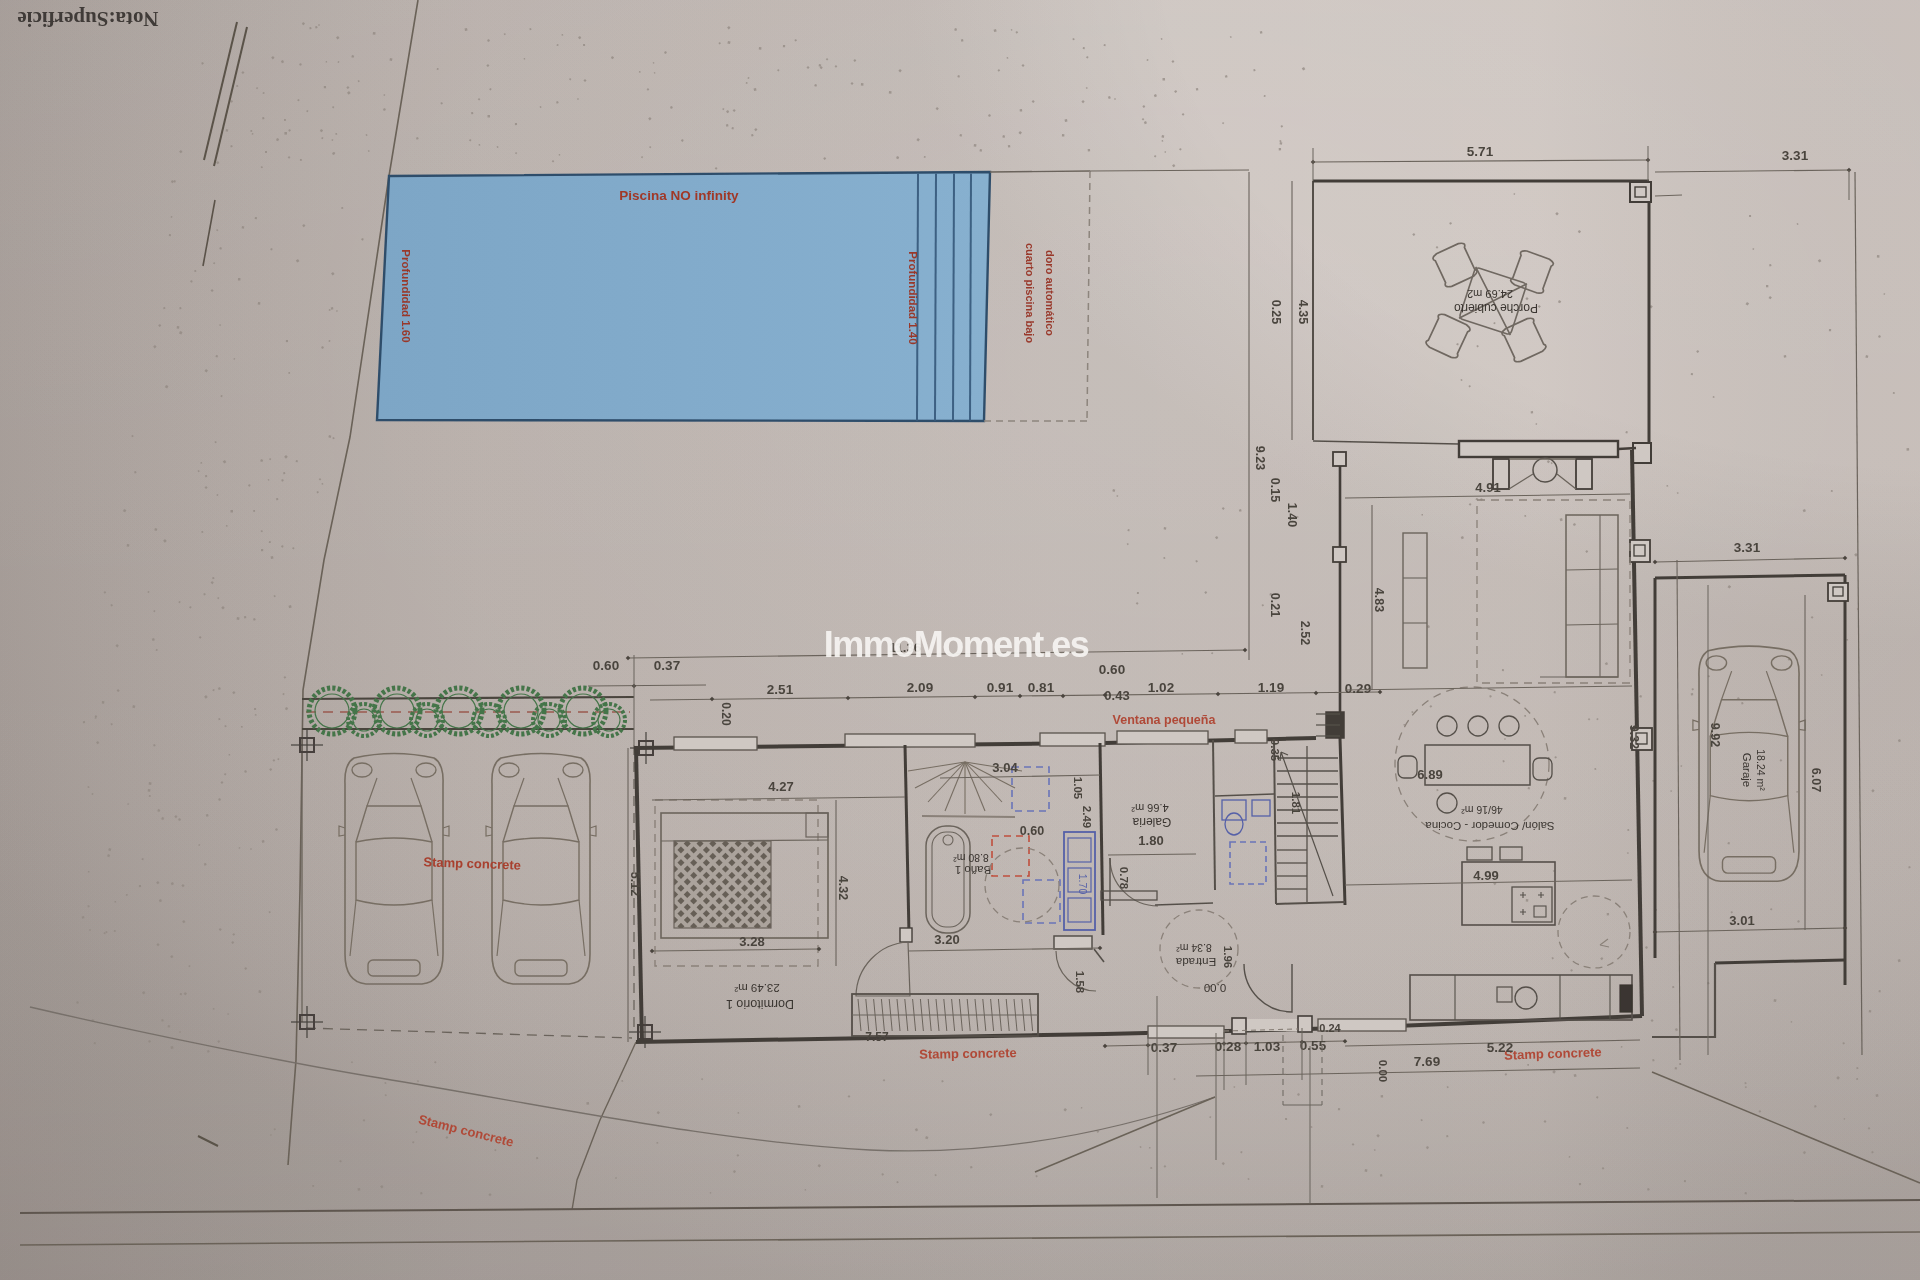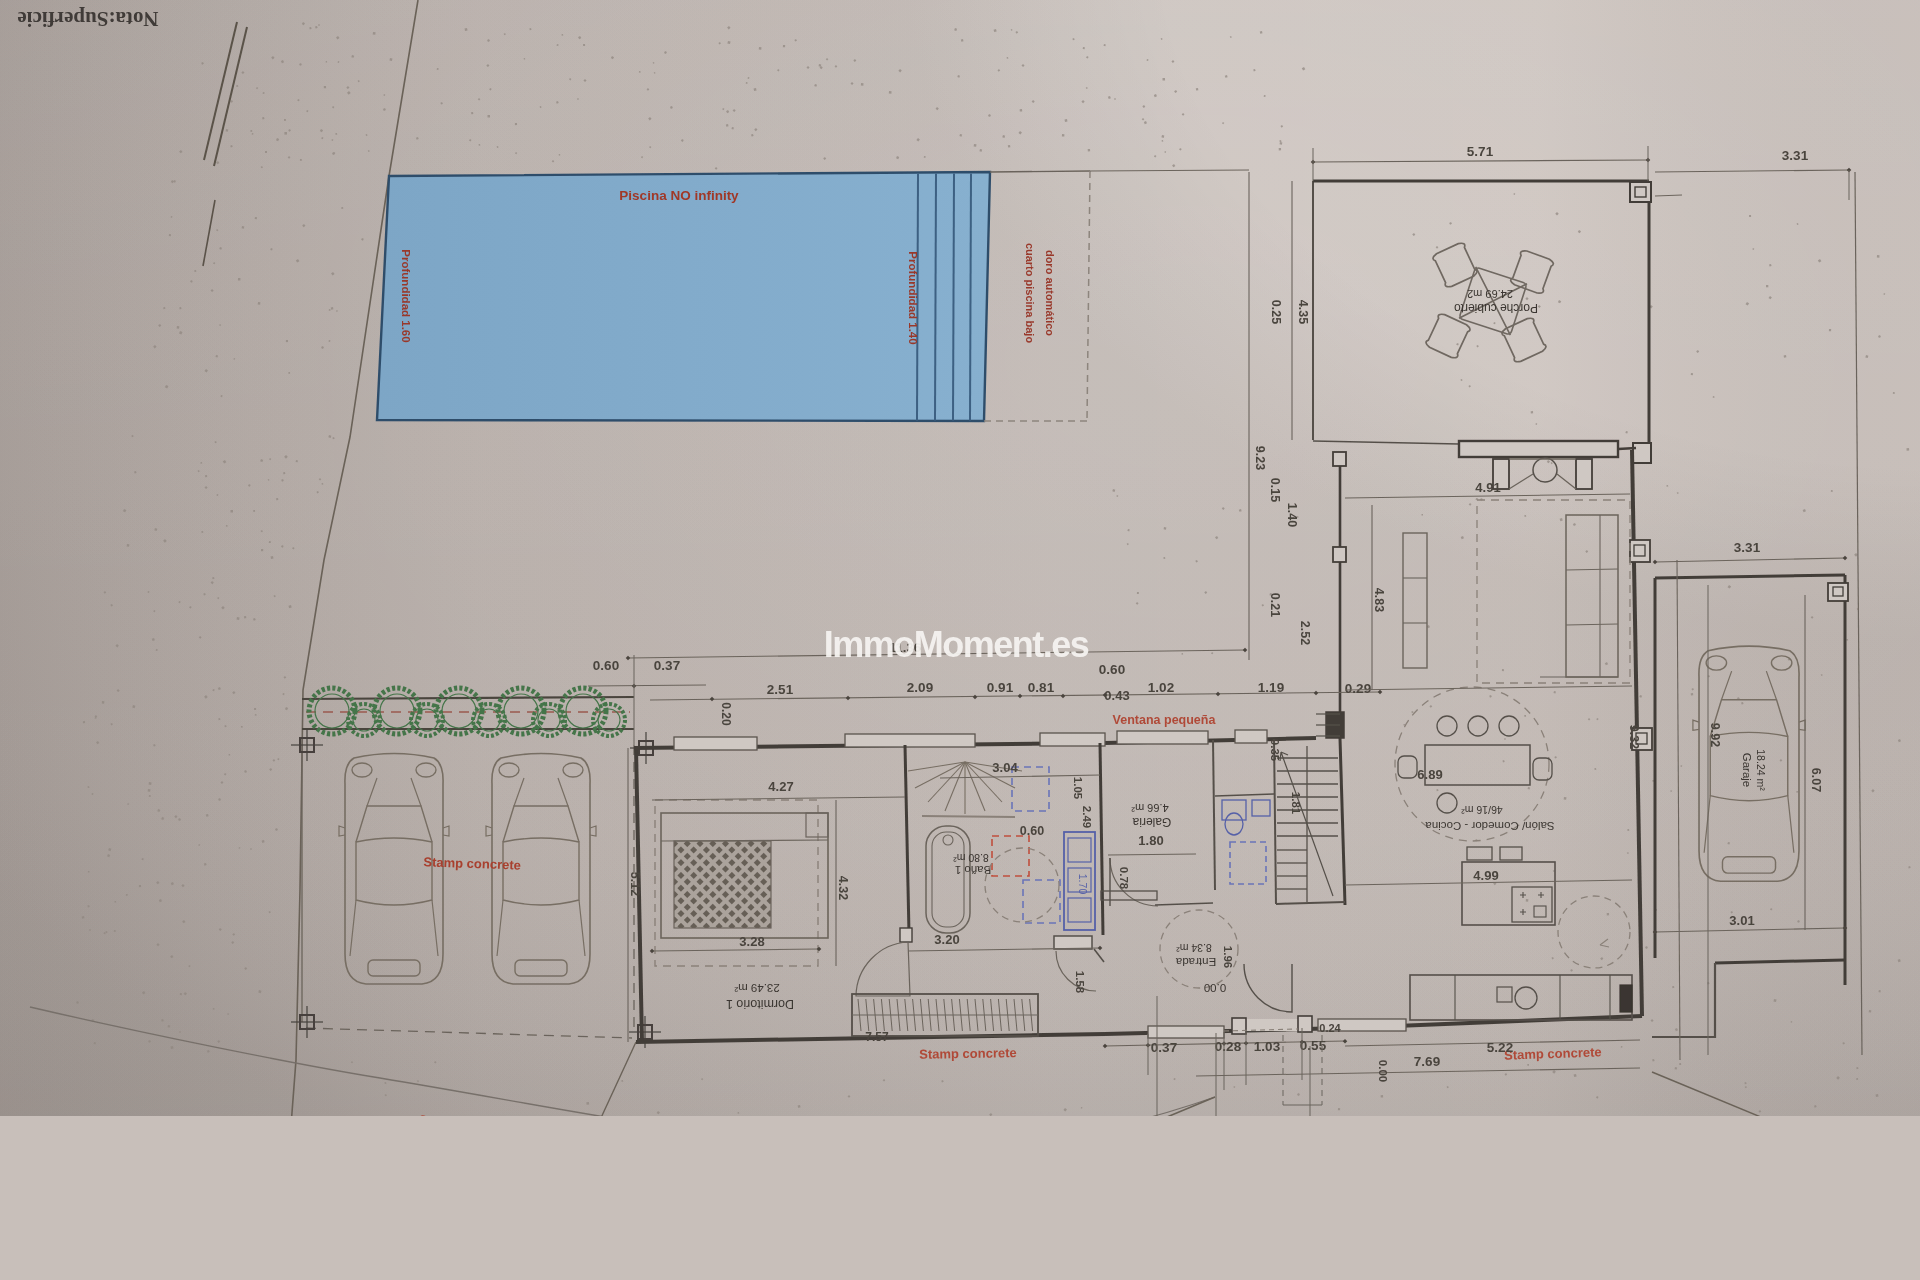--- a/index.html
+++ b/index.html
@@ -1,14 +1,14 @@
 <!DOCTYPE html>
 <html><head><meta charset="utf-8"><title>plan</title><style>
 html,body{margin:0;padding:0;background:#c8bfba}
-.page{position:relative;width:1920px;height:1116px;overflow:hidden;font-family:"Liberation Sans",sans-serif}
+.page{position:relative;width:1920px;height:1280px;overflow:hidden;font-family:"Liberation Sans",sans-serif}
 </style></head><body>
 <div class="page">
 <svg width="1920" height="1280" viewBox="0 0 1920 1280">
 <defs>
 <linearGradient id="lr" x1="0" y1="0" x2="1" y2="0">
           <stop offset="0" stop-color="#201510" stop-opacity="0.14"></stop>
           <stop offset="0.25" stop-color="#201510" stop-opacity="0.04"></stop>
           <stop offset="0.55" stop-color="#ffffff" stop-opacity="0.04"></stop>
           <stop offset="0.8" stop-color="#fff8f0" stop-opacity="0.07"></stop>
           <stop offset="1" stop-color="#000000" stop-opacity="0.02"></stop>

